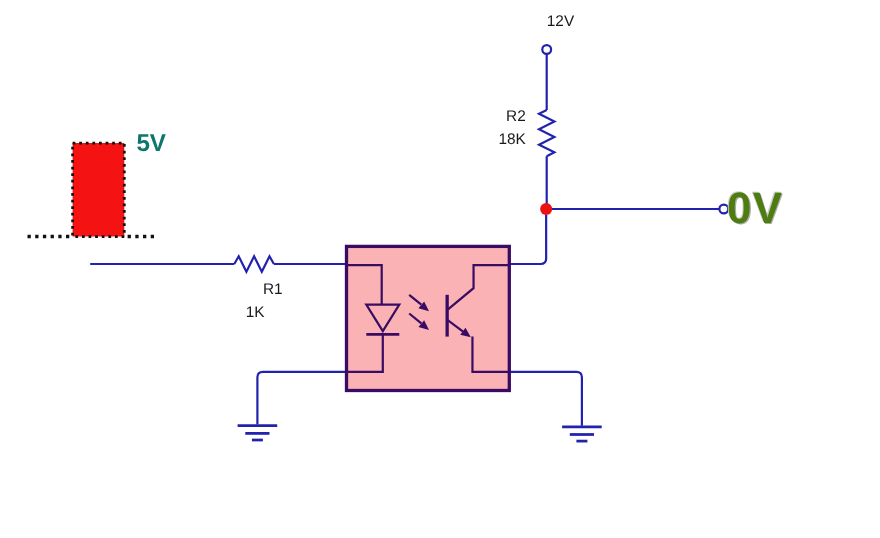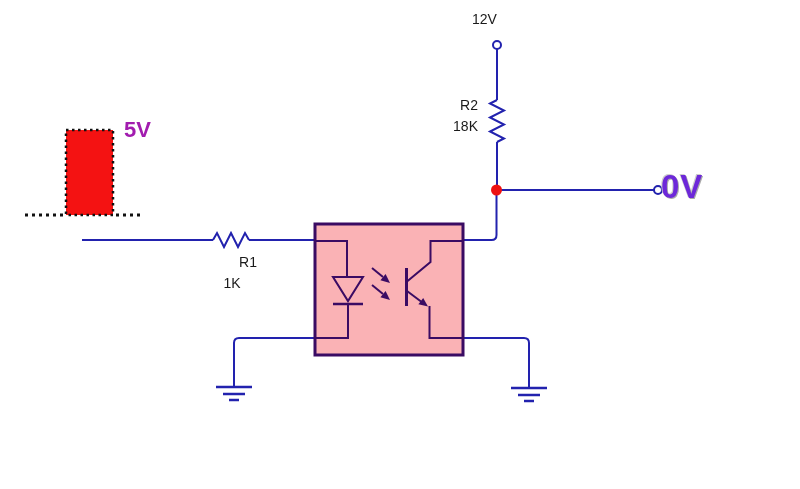--- a/index.html
+++ b/index.html
@@ -6,29 +6,29 @@
   .canvas {
     position: relative;
     width: 800px;
     height: 489px;
     background: #ffffff;
     overflow: hidden;
     font-family: "Liberation Sans", sans-serif;
   }
   .canvas svg { position: absolute; left: 0; top: 0; }
   .lbl { position: absolute; color: #1a1a1a; white-space: nowrap; }
-  .lbl-5v   { left: 124px; top: 117px; font-size: 22px; font-weight: bold; color: #a21caf; }
-  .lbl-12v  { left: 472px; top: 11px;  width: 50px; text-align: left; font-size: 14px; }
+  .lbl-5v   { left: 124px; top: 117px; font-size: 22px; font-weight: bold; color: #0f766e; }
+  .lbl-12v  { left: 472px; top: 11px;  width: 50px; text-align: right; font-size: 14px; }
   .lbl-r2name { left: 428px; top: 97px;  width: 50px; text-align: right; font-size: 14px; }
   .lbl-r2val  { left: 428px; top: 118px; width: 50px; text-align: right; font-size: 14px; }
   .lbl-r1name { left: 207px; top: 254px; width: 50px; text-align: right; font-size: 14px; }
   .lbl-r1val  { left: 207px; top: 275px; width: 50px; text-align: center; font-size: 14px; }
   .lbl-0v {
     left: 661px; top: 168px;
-    font-size: 33px; font-weight: 900; color: #6d28d9;
+    font-size: 40px; font-weight: 900; color: #4d7c0f;
     letter-spacing: 1px;
     text-shadow: 1px 1px 0 #aaaaaa, -1px -1px 0 #cccccc;
   }
 </style>
 </head>
 <body>
 
 <div class="canvas">
 
   <svg width="800" height="489" viewBox="0 0 800 489" fill="none" xmlns="http://www.w3.org/2000/svg">

